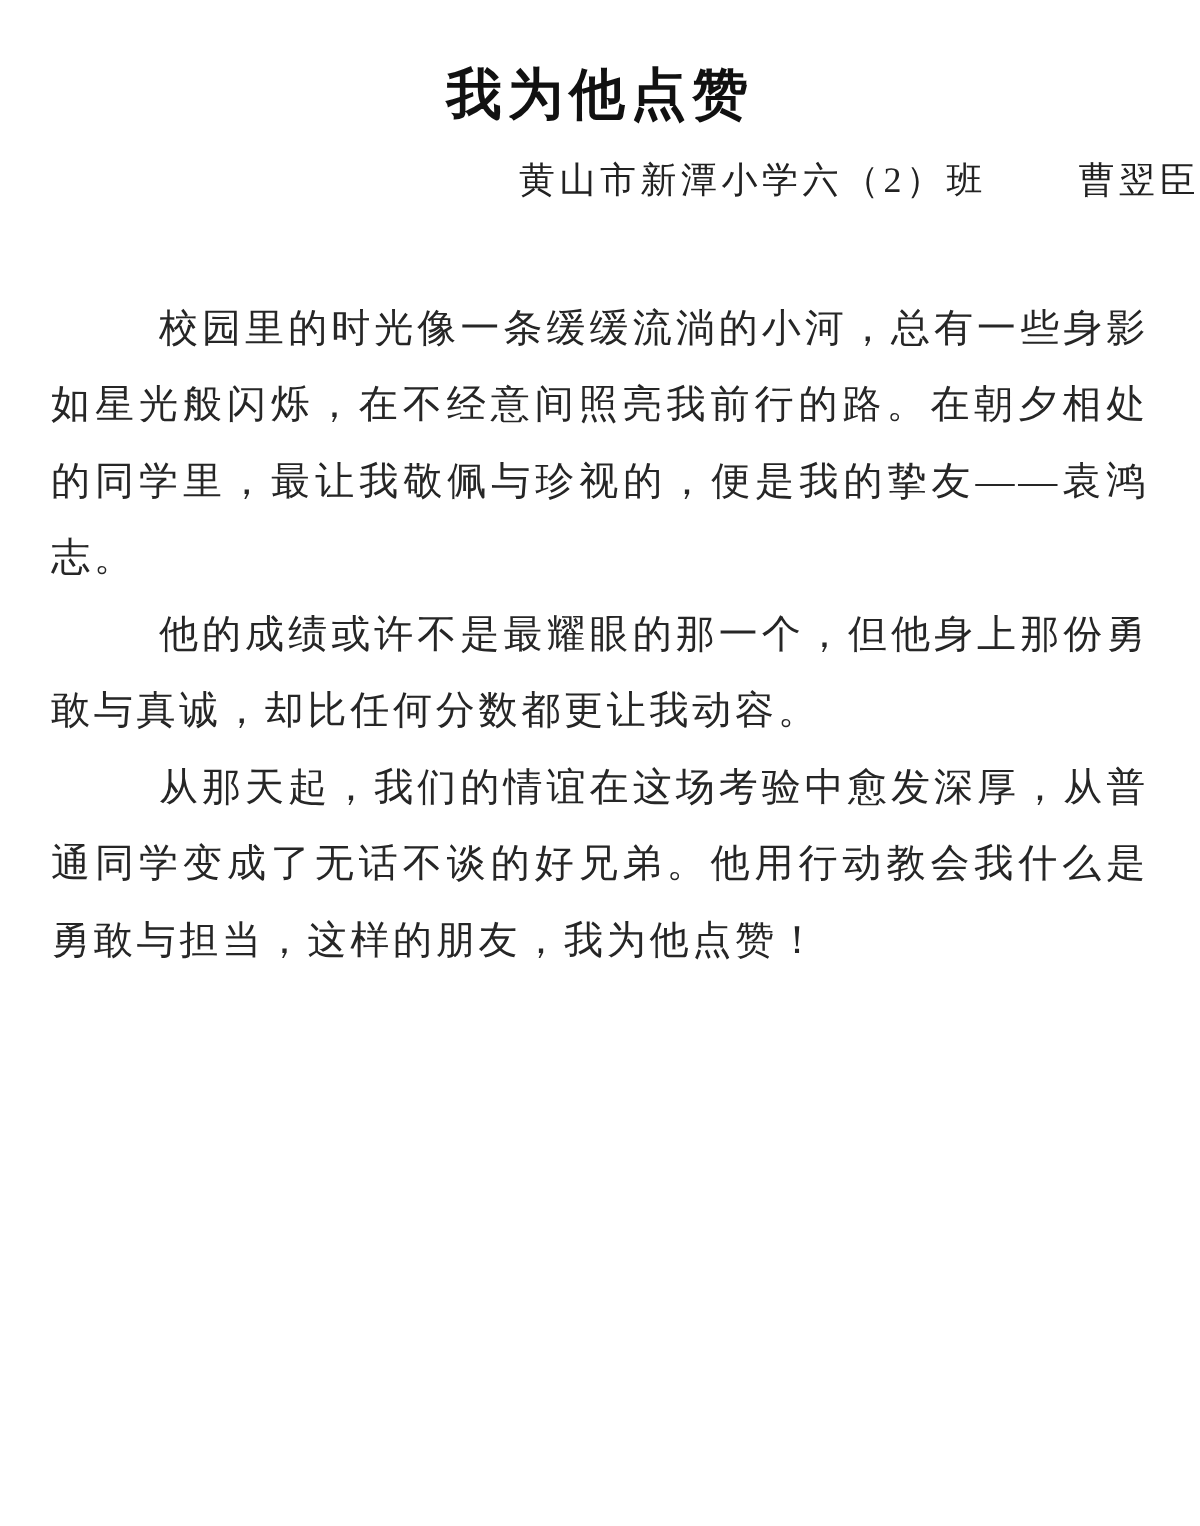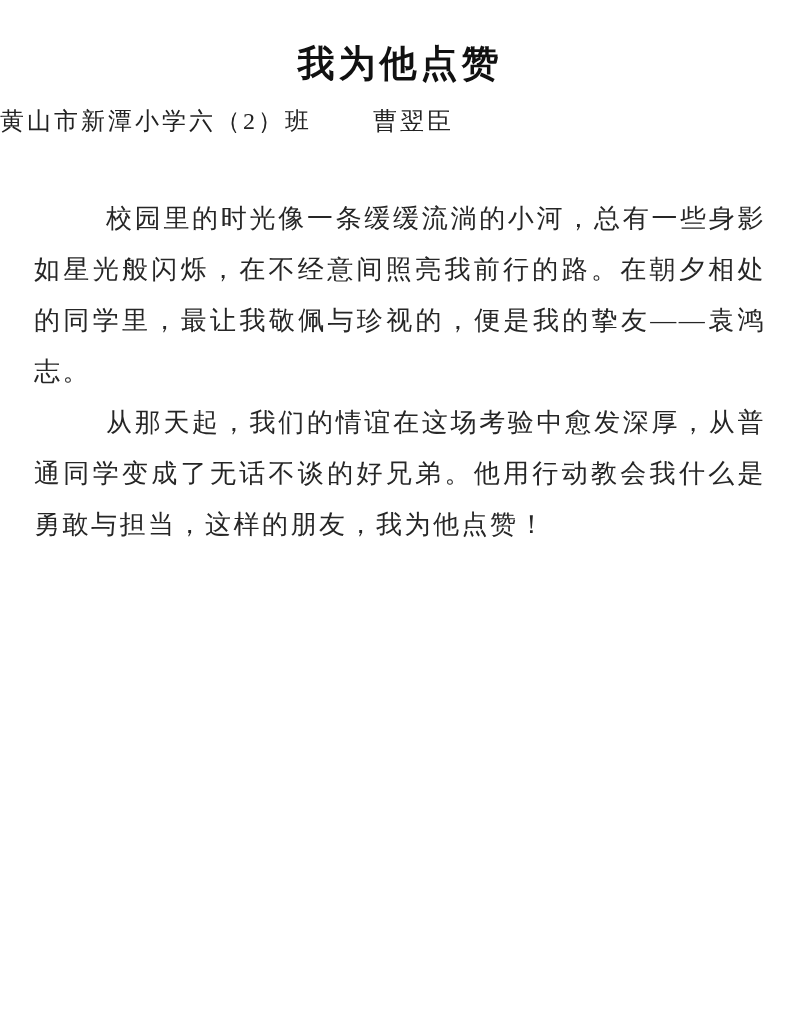--- a/index.html
+++ b/index.html
@@ -21,21 +21,21 @@
     margin: 40px 0 0 0;
     text-align: center;
     font-size: 37px;
     line-height: 48px;
     font-weight: bold;
     letter-spacing: 4px;
     color: #111111;
   }
   .byline {
     margin-top: 16px;
-    text-align: left;
+    text-align: right;
     font-size: 24px;
     line-height: 35px;
     letter-spacing: 3px;
     color: #222222;
   }
   .byline .author {
     display: inline-block;
     margin-left: 52px;
   }
   .essay-body {
@@ -60,16 +60,17 @@
 
   <h1 class="essay-title">我为他点赞</h1>
 
   <div class="byline">
     <span class="school-class">黄山市新潭小学六（2）班</span>
     <span class="author">曹翌臣</span>
   </div>
 
   <div class="essay-body">
     <p>校园里的时光像一条缓缓流淌的小河，总有一些身影如星光般闪烁，在不经意间照亮我前行的路。在朝夕相处的同学里，最让我敬佩与珍视的，便是我的挚友——袁鸿志。</p>
+    <p>他的成绩或许不是最耀眼的那一个，但他身上那份勇敢与真诚，却比任何分数都更让我动容。</p>
     <p>从那天起，我们的情谊在这场考验中愈发深厚，从普通同学变成了无话不谈的好兄弟。他用行动教会我什么是勇敢与担当，这样的朋友，我为他点赞！</p>
   </div>
 
 </div>
 
 </body></html>

